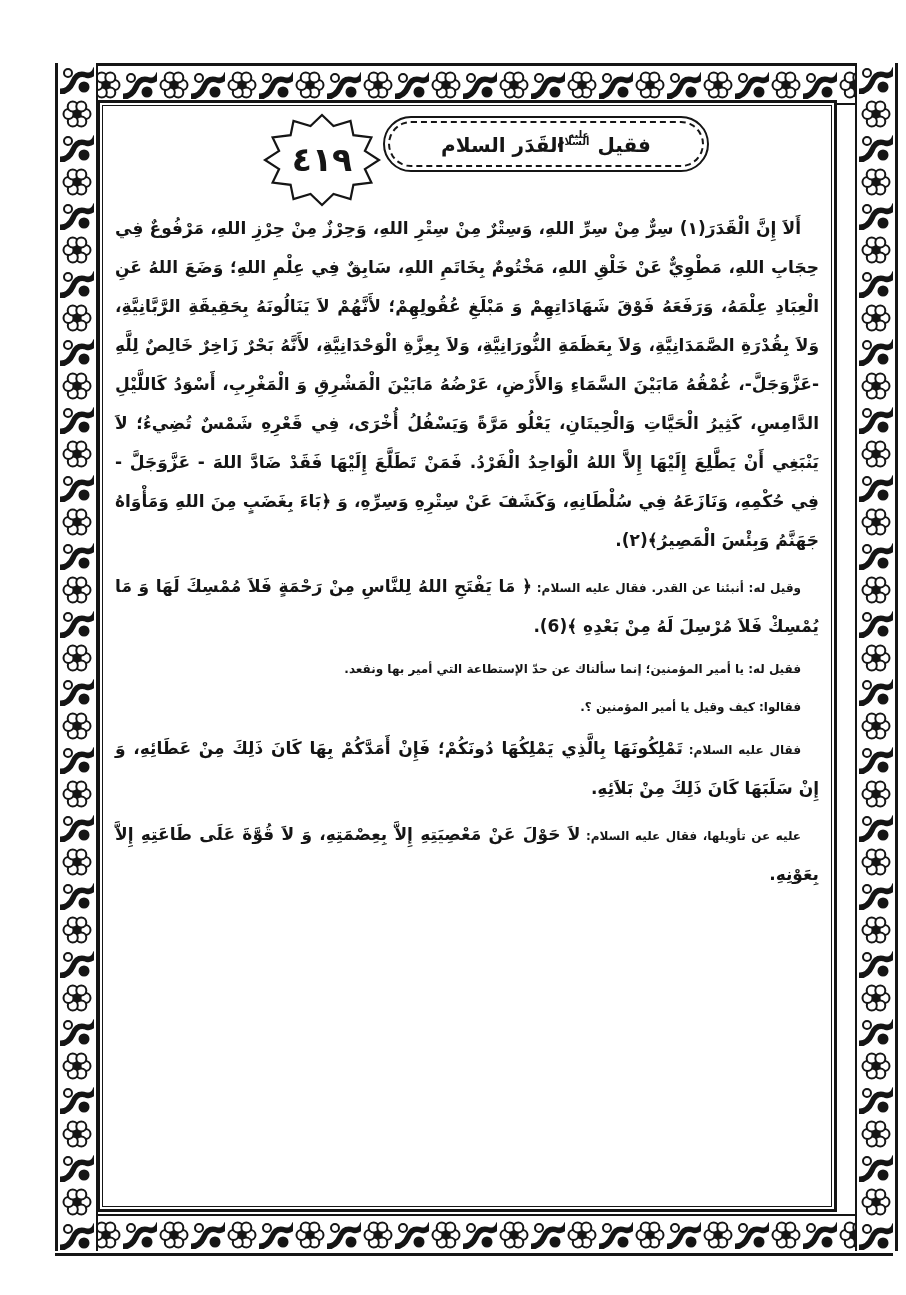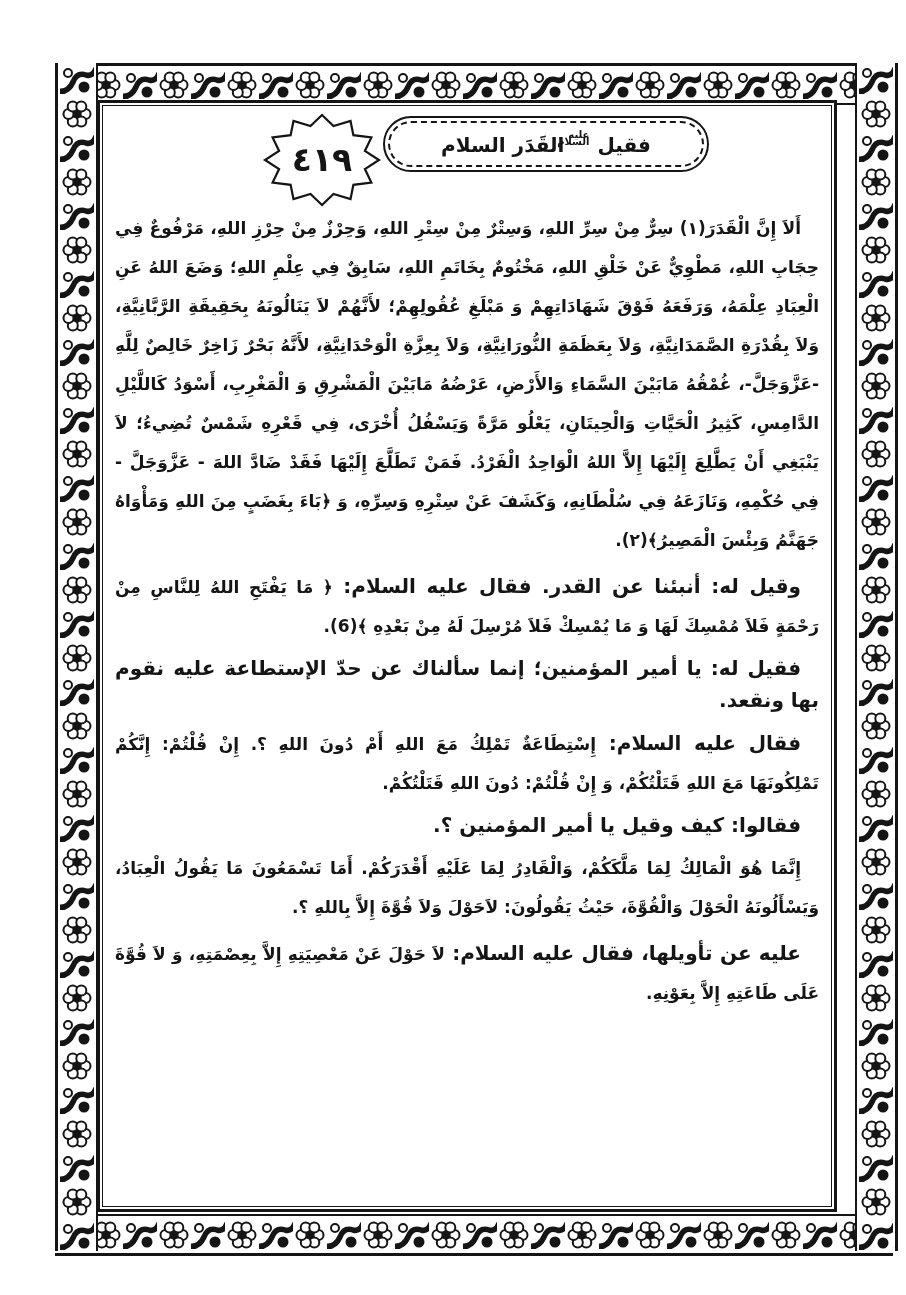--- a/index.html
+++ b/index.html
@@ -22,21 +22,21 @@
   .badge-num{position:absolute;inset:0;display:flex;align-items:center;justify-content:center;
              font-size:33px;font-weight:700;letter-spacing:2px;padding-bottom:4px;}
   .title-box{margin-right:2px;margin-top:6px;border:2px solid #151515;border-radius:32px;padding:3px;flex:0 0 auto;}
   .title-box-inner{border:2px dashed #151515;border-radius:28px;padding:8px 46px;min-width:220px;text-align:center;
                    font-size:20px;font-weight:700;direction:rtl;}
   .honorific{display:inline-block;font-size:10px;line-height:7px;width:17px;font-weight:700;vertical-align:7px;text-align:center;margin:0 1px;}
   
   .textcol{direction:rtl;}
   .para{font-weight:700;text-align:justify;line-height:38px;margin:7px 0;text-indent:18px;}
   .seg-main{font-size:17px;}
-  .seg-narr{font-size:20px;}
+  .seg-narr{font-size:12px;}
   .para.small-line{line-height:30px;}
 </style>
 </head>
 <body>
 
 <div class="page">
 
   <div class="orn orn-top">
       <svg width="34" height="34" viewBox="0 0 34 34">
         <path d="M-2,28 Q8,30 13,19 Q17,9 26,12 Q33,14 36,5" stroke="#151515" stroke-width="5.5" fill="none"></path>
@@ -893,22 +893,21 @@
             <span>فقيل</span>
             <span class="honorific">عليه السلام</span>
             <span>القَدَر السلام</span>
           </div>
         </div>
       </div>
 
       <div class="textcol" id="paragraphs">
           <div class="para"><span class="seg-main">أَلاَ إِنَّ الْقَدَرَ(١) سِرٌّ مِنْ سِرِّ اللهِ، وَسِتْرٌ مِنْ سِتْرِ اللهِ، وَحِرْزٌ مِنْ حِرْزِ اللهِ، مَرْفُوعٌ فِي حِجَابِ اللهِ، مَطْوِيٌّ عَنْ خَلْقِ اللهِ، مَخْتُومٌ بِخَاتَمِ اللهِ، سَابِقٌ فِي عِلْمِ اللهِ؛ وَضَعَ اللهُ عَنِ الْعِبَادِ عِلْمَهُ، وَرَفَعَهُ فَوْقَ شَهَادَاتِهِمْ وَ مَبْلَغِ عُقُولِهِمْ؛ لأَنَّهُمْ لاَ يَنَالُونَهُ بِحَقِيقَةِ الرَّبَّانِيَّةِ، وَلاَ بِقُدْرَةِ الصَّمَدَانِيَّةِ، وَلاَ بِعَظَمَةِ النُّورَانِيَّةِ، وَلاَ بِعِزَّةِ الْوَحْدَانِيَّةِ، لأَنَّهُ بَحْرٌ زَاخِرٌ خَالِصٌ لِلَّهِ -عَزَّوَجَلَّ-، غُمْقُهُ مَابَيْنَ السَّمَاءِ وَالأَرْضِ، عَرْضُهُ مَابَيْنَ الْمَشْرِقِ وَ الْمَغْرِبِ، أَسْوَدُ كَاللَّيْلِ الدَّامِسِ، كَثِيرُ الْحَيَّاتِ وَالْحِيتَانِ، يَعْلُو مَرَّةً وَيَسْفُلُ أُخْرَى، فِي قَعْرِهِ شَمْسٌ تُضِيءُ؛ لاَ يَنْبَغِي أَنْ يَطَّلِعَ إِلَيْهَا إِلاَّ اللهُ الْوَاحِدُ الْفَرْدُ. فَمَنْ تَطَلَّعَ إِلَيْهَا فَقَدْ ضَادَّ اللهَ - عَزَّوَجَلَّ - فِي حُكْمِهِ، وَنَازَعَهُ فِي سُلْطَانِهِ، وَكَشَفَ عَنْ سِتْرِهِ وَسِرِّهِ، وَ ﴿بَاءَ بِغَضَبٍ مِنَ اللهِ وَمَأْوَاهُ جَهَنَّمُ وَبِئْسَ الْمَصِيرُ﴾(٢).</span></div>
           <div class="para"><span class="seg-narr">وقيل له: أنبئنا عن القدر. فقال عليه السلام: </span><span class="seg-main">﴿ مَا يَفْتَحِ اللهُ لِلنَّاسِ مِنْ رَحْمَةٍ فَلاَ مُمْسِكَ لَهَا وَ مَا يُمْسِكْ فَلاَ مُرْسِلَ لَهُ مِنْ بَعْدِهِ ﴾(6).</span></div>
-          <div class="para small-line"><span class="seg-narr">فقيل له: يا أمير المؤمنين؛ إنما سألناك عن حدّ الإستطاعة عليه نقوم بها ونقعد.</span></div>
-          <div class="para"><span class="seg-narr">فقال عليه السلام: </span><span class="seg-main">إِسْتِطَاعَةٌ تَمْلِكُ مَعَ اللهِ أَمْ دُونَ اللهِ ؟. إِنْ قُلْتُمْ: إِنَّكُمْ تَمْلِكُونَهَا مَعَ اللهِ قَتَلْتُكُمْ، وَ إِنْ قُلْتُمْ: دُونَ اللهِ قَتَلْتُكُمْ.</span></div>
+          <div class="para small-line"><span class="seg-narr">فقيل له: يا أمير المؤمنين؛ إنما سألناك عن حدّ الإستطاعة التي أمير بها ونقعد.</span></div>
           <div class="para small-line"><span class="seg-narr">فقالوا: كيف وقيل يا أمير المؤمنين ؟.</span></div>
-          <div class="para"><span class="seg-main">إِنَّمَا هُوَ الْمَالِكُ لِمَا مَلَّكَكُمْ، وَالْقَادِرُ لِمَا عَلَيْهِ أَقْدَرَكُمْ. أَمَا تَسْمَعُونَ مَا يَقُولُ الْعِبَادُ، وَيَسْأَلُونَهُ الْحَوْلَ وَالْقُوَّةَ، حَيْثُ يَقُولُونَ: لاَحَوْلَ وَلاَ قُوَّةَ إِلاَّ بِاللهِ ؟.</span></div>
+          <div class="para"><span class="seg-narr">فقال عليه السلام: </span><span class="seg-main">تَمْلِكُونَهَا بِالَّذِي يَمْلِكُهَا دُونَكُمْ؛ فَإِنْ أَمَدَّكُمْ بِهَا كَانَ ذَلِكَ مِنْ عَطَائِهِ، وَ إِنْ سَلَبَهَا كَانَ ذَلِكَ مِنْ بَلاَئِهِ.</span></div>
           <div class="para"><span class="seg-narr">عليه عن تأويلها، فقال عليه السلام: </span><span class="seg-main">لاَ حَوْلَ عَنْ مَعْصِيَتِهِ إِلاَّ بِعِصْمَتِهِ، وَ لاَ قُوَّةَ عَلَى طَاعَتِهِ إِلاَّ بِعَوْنِهِ.</span></div>
         </div>
 
     </div>
   </div>
 </div>
 
 </body></html>

